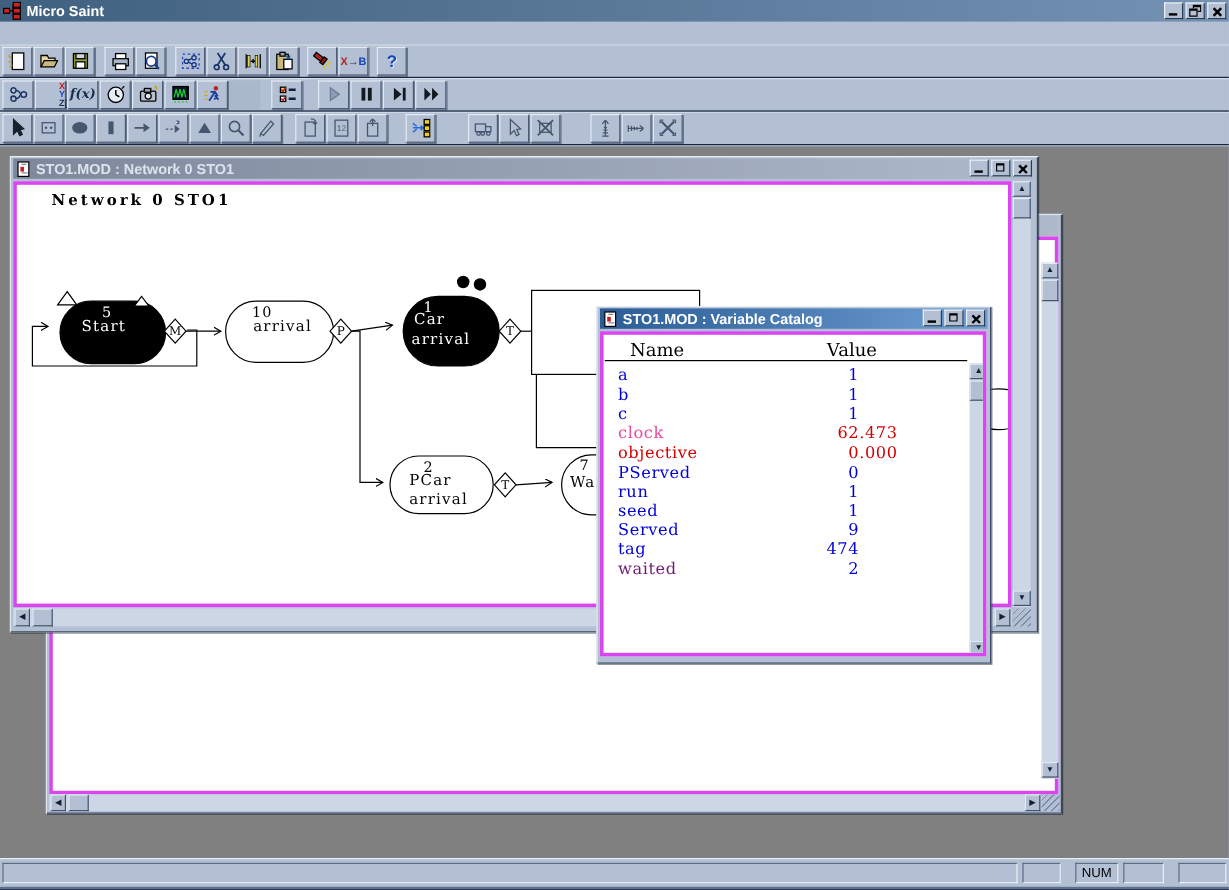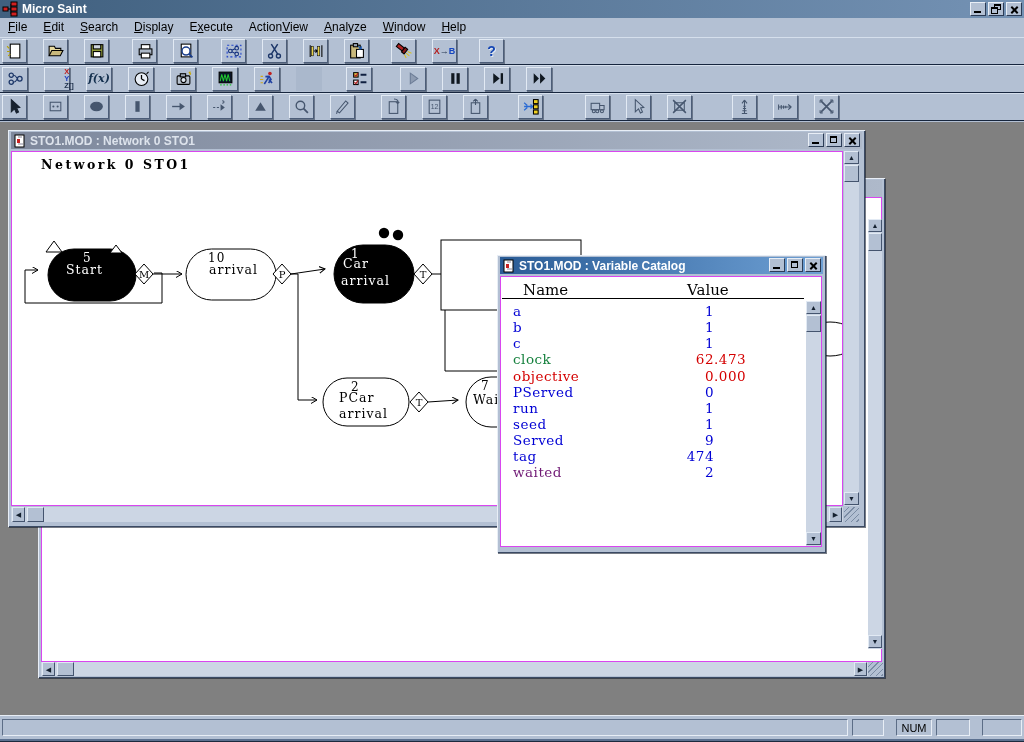--- a/index.html
+++ b/index.html
@@ -18,21 +18,21 @@
   .g-rest1{position:absolute;left:5px;top:1px;width:7px;height:6px;border:1px solid #000;border-top-width:2px;background:#b3c0d3;box-sizing:border-box;}
   .g-rest2{position:absolute;left:2px;top:4px;width:7px;height:7px;border:1px solid #000;border-top-width:2px;background:#b3c0d3;box-sizing:border-box;}
   .g-x1,.g-x2{position:absolute;left:3px;top:6px;width:9px;height:2px;background:#000;}
   .g-x1{transform:rotate(45deg);} .g-x2{transform:rotate(-45deg);}
   
   .menubar{position:absolute;left:0;top:18px;width:1024px;height:19px;display:flex;align-items:center;font-size:12px;color:#000;}
   .menuitem{padding:2px 8px 3px 8px;}
   .menuitem u{text-decoration:underline;}
   
   .toolbar{position:absolute;left:0;width:1024px;height:28px;border-bottom:1px solid #17263e;
-    box-shadow:inset 0 1px 0 #d5dfec;display:flex;align-items:center;box-sizing:border-box;gap:15px;}
+    box-shadow:inset 0 1px 0 #d5dfec;display:flex;align-items:center;box-sizing:border-box;}
   #tb1{top:37px;} #tb2{top:65px;} #tb3{top:93px;}
   .tbtn{position:relative;width:25px;height:24px;flex:0 0 auto;background:#b3c0d3;box-sizing:border-box;
     border:1px solid;border-color:#e2eaf4 #4c5d78 #4c5d78 #e2eaf4;box-shadow:1px 1px 0 rgba(16,28,48,.45);
     display:flex;align-items:center;justify-content:center;}
   .tbtn.r2{width:26px;}
   .tbtn.flat{border-color:transparent;box-shadow:none;background:#aab8cc;}
   .tbtn svg{display:block;}
   .glyph{font-size:12px;font-weight:bold;color:#14304e;}
   .glyph.help{color:#1446b4;font-size:14px;text-shadow:1px 1px 0 #e0e8f2;}
   .glyph.fx{font-family:"DejaVu Serif",serif;font-style:italic;font-size:11px;font-weight:bold;}
@@ -43,21 +43,21 @@
   
   .mdi{position:absolute;left:0;top:122px;width:1024px;height:593px;background:#808080;overflow:hidden;}
   .win{position:absolute;background:#b3c0d3;box-shadow:inset 1px 1px 0 #e8eef6, inset -1px -1px 0 #3a4a64, 1px 1px 0 rgba(8,16,32,.55);}
   .ctitle{position:absolute;left:3px;top:2px;height:17px;display:flex;align-items:center;overflow:hidden;}
   .ctitle .ttext{font-size:12px;font-weight:bold;margin-left:3px;white-space:nowrap;}
   .ctitle.inactive{background:linear-gradient(to right,#7e889c,#aeb9ca);}
   .ctitle.inactive .ttext{color:#dde3ec;}
   .ctitle.active{background:linear-gradient(to right,#2a5c96,#6ea0d4);}
   .ctitle.active .ttext{color:#fff;}
   .cbtns{position:absolute;right:2px;top:1px;display:flex;gap:2px;}
-  .clientwhite{position:absolute;background:#fff;border:1px solid #d946ef;box-sizing:border-box;overflow:hidden;text-decoration:underline;}
+  .clientwhite{position:absolute;background:#fff;border:3px solid #d946ef;box-sizing:border-box;overflow:hidden;text-decoration:underline;}
   
   .sb{position:absolute;background:#ccd6e4;}
   .sbtn{position:absolute;background:#b3c0d3;border:1px solid;border-color:#e2eaf4 #44546e #44546e #e2eaf4;
     box-sizing:border-box;display:flex;align-items:center;justify-content:center;
     font-size:7px;color:#14202f;line-height:1;}
   .sthumb{position:absolute;background:#b3c0d3;border:1px solid;border-color:#e2eaf4 #44546e #44546e #e2eaf4;box-sizing:border-box;}
   .grip{position:absolute;background:#b3c0d3;
     background-image:repeating-linear-gradient(135deg,transparent 0 3px,#7b8ca4 3px 4px);}
   
   .vc-head{position:absolute;top:4px;left:0;width:100%;font-family:"DejaVu Serif",serif;font-size:15px;color:#000;}
@@ -99,31 +99,20 @@
           <span class="g-rest1"></span>
           <span class="g-rest2"></span>
         </span>
       <span class="wbtn">
           <span class="g-x1"></span>
           <span class="g-x2"></span>
         </span>
     </span>
   </div>
 
-  <div class="menubar" id="menubar">
-      <span class="menuitem"><u>F</u>ile</span>
-      <span class="menuitem"><u>E</u>dit</span>
-      <span class="menuitem"><u>S</u>earch</span>
-      <span class="menuitem"><u>D</u>isplay</span>
-      <span class="menuitem">E<u>x</u>ecute</span>
-      <span class="menuitem">Action<u>V</u>iew</span>
-      <span class="menuitem"><u>A</u>nalyze</span>
-      <span class="menuitem"><u>W</u>indow</span>
-      <span class="menuitem"><u>H</u>elp</span>
-    </div>
 
   <div class="toolbar" id="tb1">
       <span class="tbtn r1" style="margin-left: 2px; margin-right: 1px;">
         <span>
           <svg width="17" height="17" viewBox="0 0 16 16">
             <rect x="4" y="2" width="9" height="13" fill="#fff" stroke="#000"></rect>
             <path d="M1 4 l2 2 M1 9 h2.5 M2 13 l2 -1.5" stroke="#b8a000"></path>
           </svg>
         </span>
       </span>
@@ -619,21 +608,21 @@
       <div class="clientwhite" style="left:3px;top:21px;width:322px;height:271px;">
         <div class="vc-head">
           <span style="position:absolute;left:22px;">Name</span>
           <span style="position:absolute;left:186px;">Value</span>
         </div>
         <div class="vc-rule"></div>
         <div class="vc-rows" id="vcrows">
             <div class="vc-row"><span class="vname" style="color:#0000d4">a</span><span class="vint" style="color:#0000d4">1</span><span class="vfrac" style="color:#0000d4"></span></div>
             <div class="vc-row"><span class="vname" style="color:#0000d4">b</span><span class="vint" style="color:#0000d4">1</span><span class="vfrac" style="color:#0000d4"></span></div>
             <div class="vc-row"><span class="vname" style="color:#0000d4">c</span><span class="vint" style="color:#0000d4">1</span><span class="vfrac" style="color:#0000d4"></span></div>
-            <div class="vc-row"><span class="vname" style="color:#15803d">clock</span><span class="vint" style="color:#d40000">62</span><span class="vfrac" style="color:#d40000">.473</span></div>
+            <div class="vc-row"><span class="vname" style="color:#ec4899">clock</span><span class="vint" style="color:#d40000">62</span><span class="vfrac" style="color:#d40000">.473</span></div>
             <div class="vc-row"><span class="vname" style="color:#d40000">objective</span><span class="vint" style="color:#d40000">0</span><span class="vfrac" style="color:#d40000">.000</span></div>
             <div class="vc-row"><span class="vname" style="color:#0000d4">PServed</span><span class="vint" style="color:#0000d4">0</span><span class="vfrac" style="color:#0000d4"></span></div>
             <div class="vc-row"><span class="vname" style="color:#0000d4">run</span><span class="vint" style="color:#0000d4">1</span><span class="vfrac" style="color:#0000d4"></span></div>
             <div class="vc-row"><span class="vname" style="color:#0000d4">seed</span><span class="vint" style="color:#0000d4">1</span><span class="vfrac" style="color:#0000d4"></span></div>
             <div class="vc-row"><span class="vname" style="color:#0000d4">Served</span><span class="vint" style="color:#0000d4">9</span><span class="vfrac" style="color:#0000d4"></span></div>
             <div class="vc-row"><span class="vname" style="color:#0000d4">tag</span><span class="vint" style="color:#0000d4">474</span><span class="vfrac" style="color:#0000d4"></span></div>
             <div class="vc-row"><span class="vname" style="color:#701a75">waited</span><span class="vint" style="color:#0000d4">2</span><span class="vfrac" style="color:#0000d4"></span></div>
           </div>
         <div class="sb" style="left:305px;top:24px;width:15px;height:245px;">
           <span class="sbtn" style="left:0;top:0;width:15px;height:13px;">▲</span>

